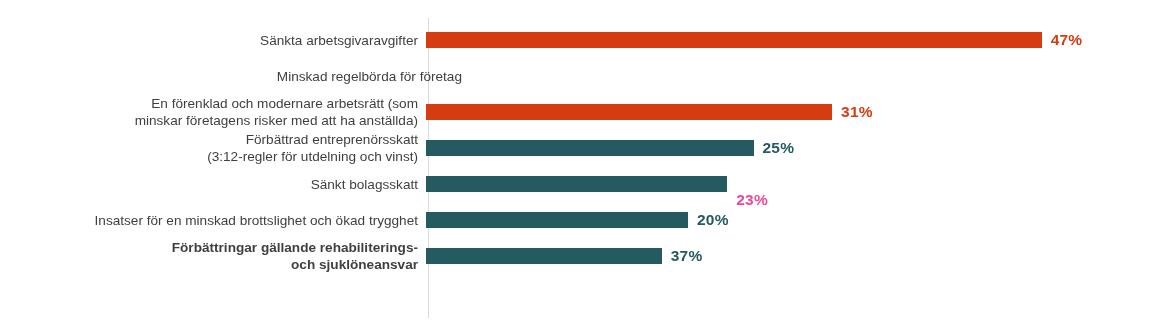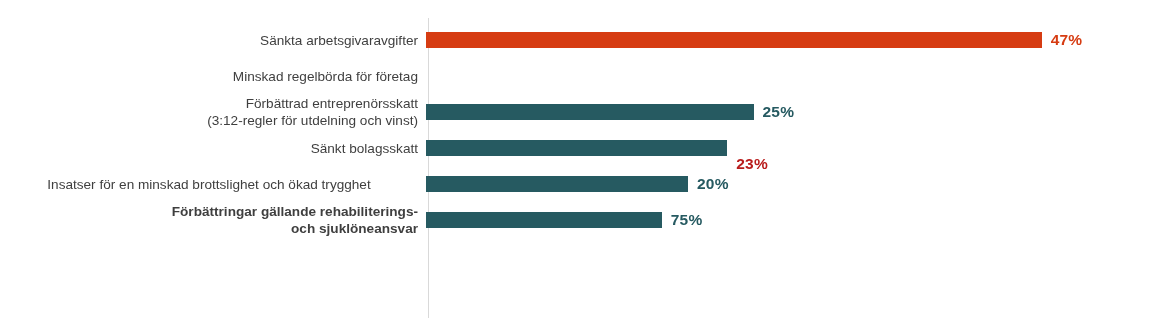--- a/index.html
+++ b/index.html
@@ -91,53 +91,61 @@
 
     <div class="bar-row">
       <div class="cat-label" style="color: rgb(63, 63, 63);">Sänkta arbetsgivaravgifter</div>
       <div class="bar-area">
         <div class="bar" style="width: 615.7px; background: rgb(214, 60, 18);"></div>
         <div class="bar-value" style="color: rgb(214, 60, 18);">47%</div>
       </div>
     </div>
 
     <div class="bar-row">
-      <div class="cat-label" style="color: rgb(63, 63, 63);">Minskad regelbörda för företag</div>
+      <div class="cat-label" style="color: rgb(63, 63, 63); margin-left: 44px;">Minskad regelbörda för företag</div>
     </div>
 
+    <div class="bar-row">
+      <div class="cat-label" style="color: rgb(63, 63, 63);">En förenklad och modernare arbetsrätt (som
+minskar företagens risker med att ha anställda)</div>
+      <div class="bar-area">
+        <div class="bar" style="width: 406.1px; background: rgb(214, 60, 18);"></div>
+        <div class="bar-value" style="color: rgb(214, 60, 18);">31%</div>
+      </div>
+    </div>
 
     <div class="bar-row">
       <div class="cat-label" style="color: rgb(63, 63, 63); padding-left: 37px;">Förbättrad entreprenörsskatt
 (3:12-regler för utdelning och vinst)</div>
       <div class="bar-area">
         <div class="bar" style="width: 327.5px; background: rgb(38, 90, 97);"></div>
         <div class="bar-value" style="color: rgb(38, 90, 97);">25%</div>
       </div>
     </div>
 
     <div class="bar-row">
       <div class="cat-label" style="color: rgb(63, 63, 63);">Sänkt bolagsskatt</div>
       <div class="bar-area">
         <div class="bar" style="width: 301.3px; background: rgb(38, 90, 97);"></div>
-        <div class="bar-value" style="color: #b91c1c; margin-top: 32px;">23%</div>
+        <div class="bar-value" style="color: #ec4899; margin-top: 32px;">23%</div>
       </div>
     </div>
 
 
     <div class="bar-row">
-      <div class="cat-label" style="color: rgb(63, 63, 63); text-align: center;">Insatser för en minskad brottslighet och ökad trygghet</div>
+      <div class="cat-label" style="color: rgb(63, 63, 63);">Insatser för en minskad brottslighet och ökad trygghet</div>
       <div class="bar-area">
         <div class="bar" style="width: 262px; background: rgb(38, 90, 97);"></div>
         <div class="bar-value" style="color: rgb(38, 90, 97);">20%</div>
       </div>
     </div>
 
     <div class="bar-row">
       <div class="cat-label" style="color: rgb(63, 63, 63); font-weight: bold;">Förbättringar gällande rehabiliterings-
 och sjuklöneansvar</div>
       <div class="bar-area">
         <div class="bar" style="width: 235.8px; background: rgb(38, 90, 97);"></div>
-        <div class="bar-value" style="color: rgb(38, 90, 97);">75%</div>
+        <div class="bar-value" style="color: rgb(38, 90, 97);">37%</div>
       </div>
     </div>
 
   </div>
 </div>
 
 </body></html>

